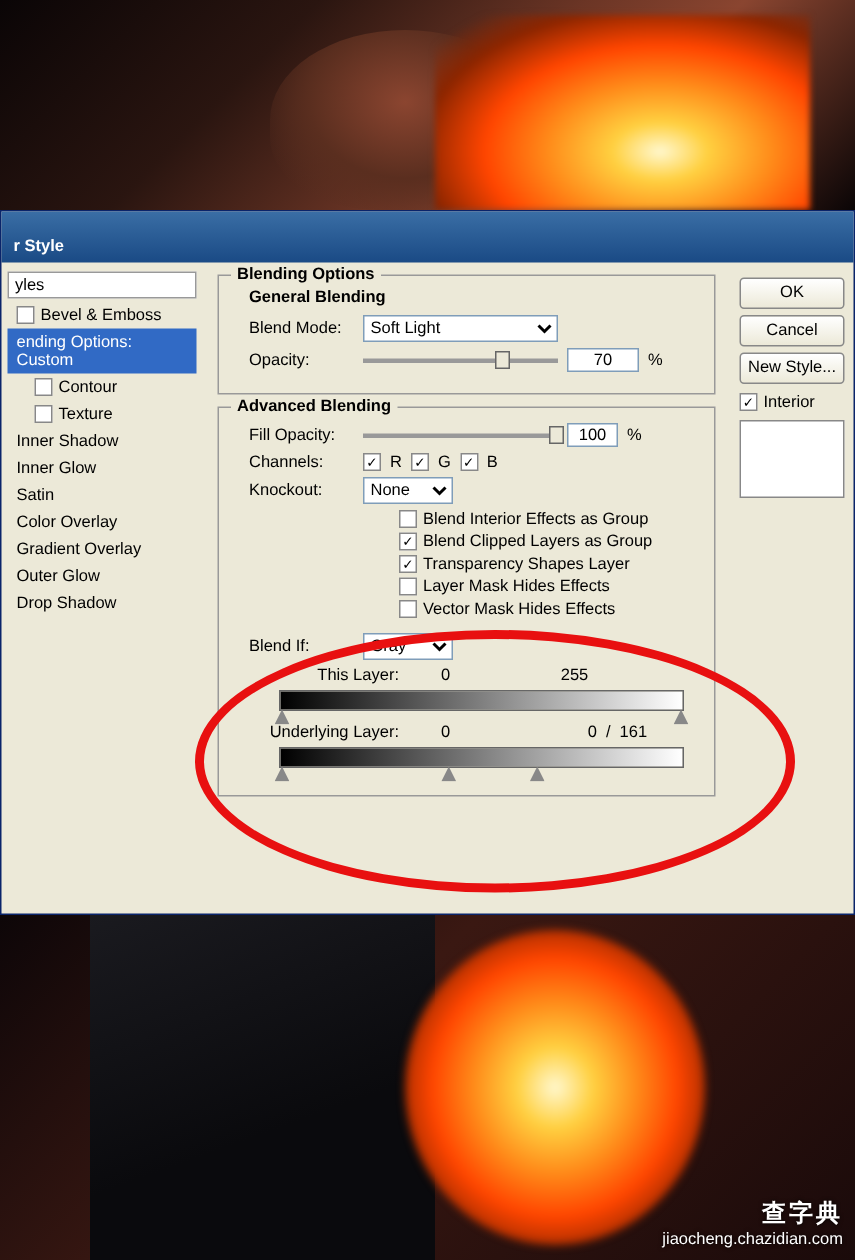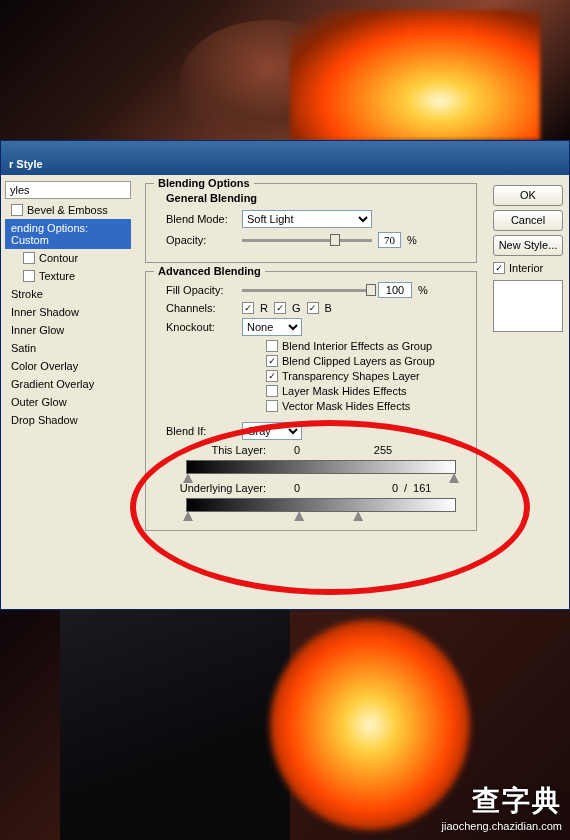--- a/index.html
+++ b/index.html
@@ -46,21 +46,21 @@
 .stop-marker { position: absolute; bottom: -10px; width: 10px; height: 10px; background: #888; clip-path: polygon(50% 0, 100% 100%, 0 100%); }
 
 .buttons-panel { width: 82px; padding: 10px 6px; }
 .btn { display: block; width: 100%; height: 21px; margin-bottom: 4px; background: linear-gradient(#fff, #ece9d8); border: 1px solid #888; border-radius: 3px; text-align: center; line-height: 19px; cursor: pointer; }
 .prev-row { display: flex; align-items: center; gap: 4px; margin-top: 6px; }
 .preview-box { width: 70px; height: 52px; background: #fff; border: 1px solid #888; margin-top: 6px; }
 
 .red-ellipse { position: absolute; top: 420px; left: 130px; width: 400px; height: 175px; border: 6px solid #e81010; border-radius: 50%; pointer-events: none; z-index: 10; }
 
 .watermark { position: absolute; bottom: 8px; right: 8px; color: #fff; text-align: right; z-index: 20; text-shadow: 0 0 3px #000; }
-.watermark .big { font-size: 28px; font-weight: bold; letter-spacing: 2px; font-family: Liberation Serif, serif; }
+.watermark .big { font-size: 16px; font-weight: bold; letter-spacing: 2px; font-family: Liberation Serif, serif; }
 .watermark .small { font-size: 11px; }
 </style>
 </head>
 <body>
 
 <div class="bg-image bg-top"></div>
 <div class="bg-head"></div>
 <div class="bg-flame-top"></div>
 <div class="bg-image bg-bottom"></div>
 <div class="bg-suit"></div>
@@ -82,23 +82,20 @@
           </div>
           <div class="style-item indent">
             <span class="checkbox"></span>
             <span>Contour</span>
           </div>
           <div class="style-item indent">
             <span class="checkbox"></span>
             <span>Texture</span>
           </div>
           <div class="style-item">
-            <span>Stroke</span>
-          </div>
-          <div class="style-item">
             <span>Inner Shadow</span>
           </div>
           <div class="style-item">
             <span>Inner Glow</span>
           </div>
           <div class="style-item">
             <span>Satin</span>
           </div>
           <div class="style-item">
             <span>Color Overlay</span>
@@ -124,21 +121,21 @@
           <span class="label">Blend Mode:</span>
           <select style="width:130px">
             <option>Soft Light</option>
           </select>
         </div>
         <div class="row">
           <span class="label">Opacity:</span>
           <div class="slider-track">
               <div class="slider-thumb" style="left:68%"></div>
             </div>
-          <input type="text" style="width: 23px; font-family: Liberation Serif, serif;" value="70">
+          <input type="text" style="width: 48px;" value="70">
           <span>%</span>
         </div>
       </div>
 
       <div class="fieldset">
         <div class="fieldset-legend">Advanced Blending</div>
 
         <div class="row">
           <span class="label">Fill Opacity:</span>
           <div class="slider-track">

